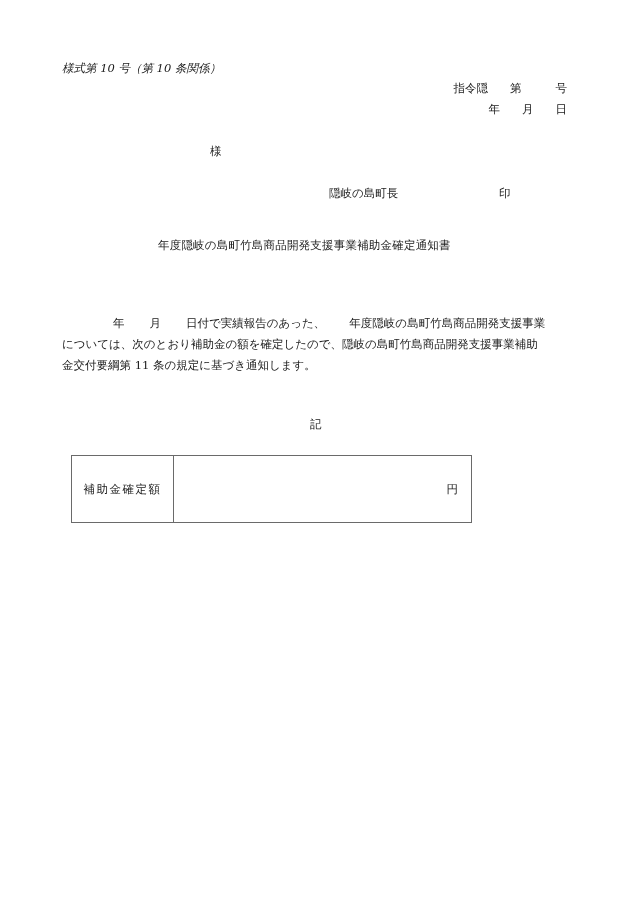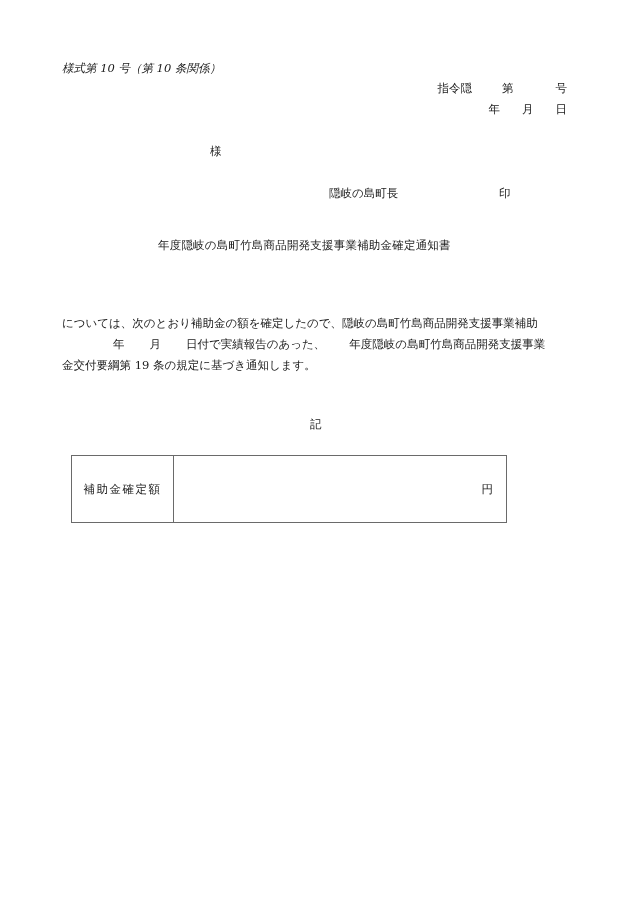--- a/index.html
+++ b/index.html
@@ -13,21 +13,21 @@
       position: relative;
       overflow: hidden;
       font-family: "DejaVu Serif", "Liberation Serif", serif;
       color: #1a1a1a;
       font-size: 11.5px;
     }
     .abs { position: absolute; white-space: nowrap; line-height: 1; }
 
     .form-no { left: 62px; top: 63px; font-style: italic; }
 
-    .ref-line { right: 63px; top: 83px; display: flex; gap: 8px; }
+    .ref-line { right: 63px; top: 83px; display: flex; gap: 0; }
     .ref-line span { display: inline-block; }
     .ref-prefix { margin-right: 22px; }
     .ref-dai { margin-right: 34px; }
 
     .date-line { right: 63px; top: 104px; display: flex; }
     .date-line span { display: inline-block; }
     .date-y { margin-right: 22px; }
     .date-m { margin-right: 22px; }
 
     .addressee { left: 210px; top: 146px; }
@@ -47,21 +47,21 @@
     }
     .body-line { display: block; white-space: nowrap; }
     .gap { display: inline-block; }
 
     .ki { left: 310px; top: 419px; }
 
     .amount-table {
       position: absolute;
       left: 71px;
       top: 455px;
-      width: 436px;
+      width: 401px;
       height: 68px;
       border: 1px solid #6a6a6a;
       box-sizing: border-box;
       display: flex;
     }
     .amount-label {
       width: 102px;
       border-right: 1px solid #6a6a6a;
       box-sizing: border-box;
       display: flex;
@@ -95,23 +95,23 @@
 </div>
 
 <div class="abs addressee">様</div>
 
 <div class="abs sender">隠岐の島町長</div>
 <div class="abs seal">印</div>
 
 <div class="abs title">年度隠岐の島町竹島商品開発支援事業補助金確定通知書</div>
 
 <div class="body-text">
+  <span class="body-line"><span class="gap" style="width:51px"></span><span>年</span><span class="gap" style="width:25px"></span><span>月</span><span class="gap" style="width:25px"></span><span>日付で実績報告のあった、</span><span class="gap" style="width:24px"></span><span>年度隠岐の島町竹島商品開発支援事業</span></span>
   <span class="body-line">については、次のとおり補助金の額を確定したので、隠岐の島町竹島商品開発支援事業補助</span>
-  <span class="body-line"><span class="gap" style="width:51px"></span><span>年</span><span class="gap" style="width:25px"></span><span>月</span><span class="gap" style="width:25px"></span><span>日付で実績報告のあった、</span><span class="gap" style="width:24px"></span><span>年度隠岐の島町竹島商品開発支援事業</span></span>
-  <span class="body-line">金交付要綱第 19 条の規定に基づき通知します。</span>
+  <span class="body-line">金交付要綱第 11 条の規定に基づき通知します。</span>
 </div>
 
 <div class="abs ki">記</div>
 
 <div class="amount-table">
   <div class="amount-label">補助金確定額</div>
   <div class="amount-value">
     <span></span>
     <span>円</span>
   </div>

